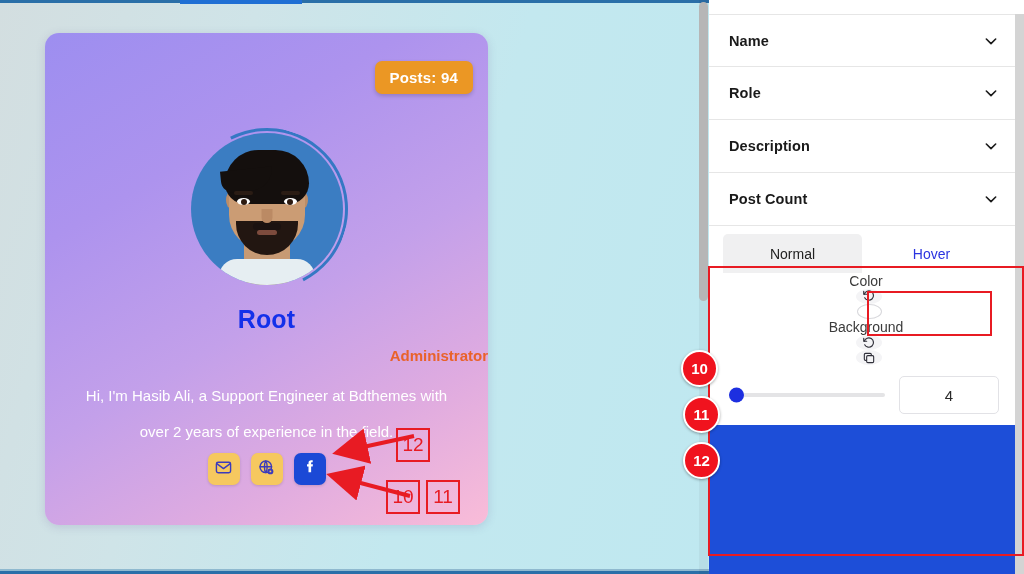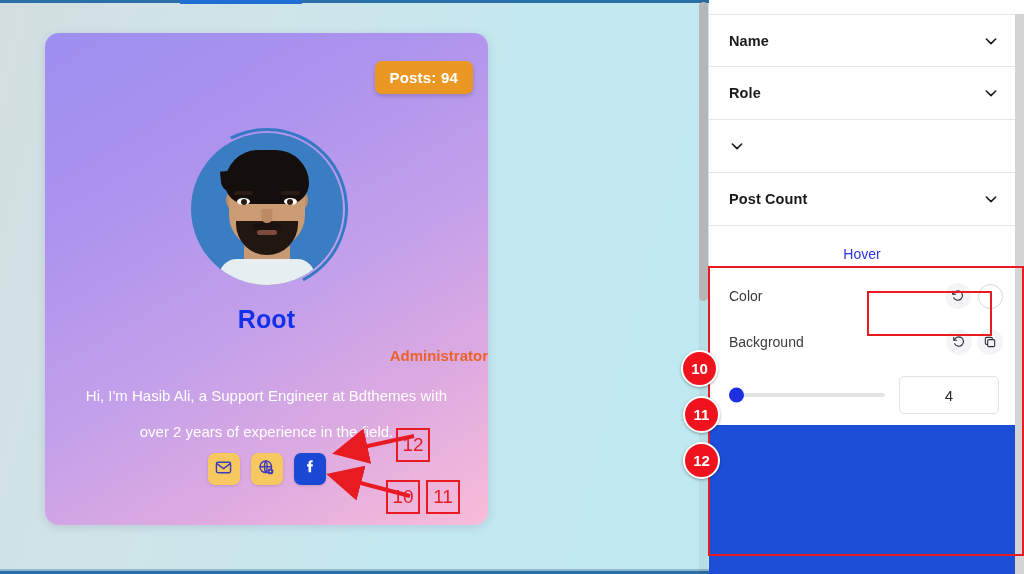--- a/index.html
+++ b/index.html
@@ -155,20 +155,21 @@
   .tab {
     flex: 1; display: flex; align-items: center; justify-content: center;
     font-size: 14px; border-radius: 5px 5px 0 0;
   }
   .tab.normal { background: #f0f0f1; color: #222; }
   .tab.hover { background: #fff; color: #2b34e0; font-weight: 400; }
 
   .ctl-row {
     position: relative; height: 46px; display: flex; align-items: center;
     padding: 0 12px 0 20px;
+    flex-direction: column;
   }
   .ctl-label { font-size: 14px; color: #3b3b3b; }
   .ctl-spacer { flex: 1; }
   .rbtn {
     width: 26px; height: 26px; border-radius: 50%; background: #f4f4f6;
     display: flex; align-items: center; justify-content: center; margin-left: 5px;
   }
   .swatch {
     width: 25px; height: 25px; border-radius: 50%;
     background: #fff; border: 1px solid #d8d8dc; margin-left: 7px;
@@ -336,40 +337,42 @@
       <div class="acc-row">
         <span class="acc-label">Role</span>
         <span>
           <svg class="chev" viewBox="0 0 24 24" fill="none" stroke="#1a1a1a" stroke-width="2.4" stroke-linecap="round" stroke-linejoin="round">
               <path d="M5 9l7 7 7-7"></path>
             </svg>
         </span>
       </div>
 
       <div class="acc-row">
+        <span class="acc-label">Description</span>
         <span>
           <svg class="chev" viewBox="0 0 24 24" fill="none" stroke="#1a1a1a" stroke-width="2.4" stroke-linecap="round" stroke-linejoin="round">
               <path d="M5 9l7 7 7-7"></path>
             </svg>
         </span>
       </div>
 
       <div class="acc-row">
         <span class="acc-label">Post Count</span>
         <span>
           <svg class="chev" viewBox="0 0 24 24" fill="none" stroke="#1a1a1a" stroke-width="2.4" stroke-linecap="round" stroke-linejoin="round">
               <path d="M5 9l7 7 7-7"></path>
             </svg>
         </span>
       </div>
 
 
       <div id="social-body">
 
         <div class="tabs">
+          <div class="tab normal">Normal</div>
           <div class="tab hover">Hover</div>
         </div>
 
         <div class="ctl-row">
           <span class="ctl-label">Color</span>
           <span class="ctl-spacer"></span>
           <span class="rbtn">
             <svg width="14" height="14" viewBox="0 0 24 24" fill="none" stroke="#30303a" stroke-width="2" stroke-linecap="round" stroke-linejoin="round">
               <path d="M4 9a8 8 0 1 1 .6 6"></path>
                 <path d="M3 4v5h5"></path>

